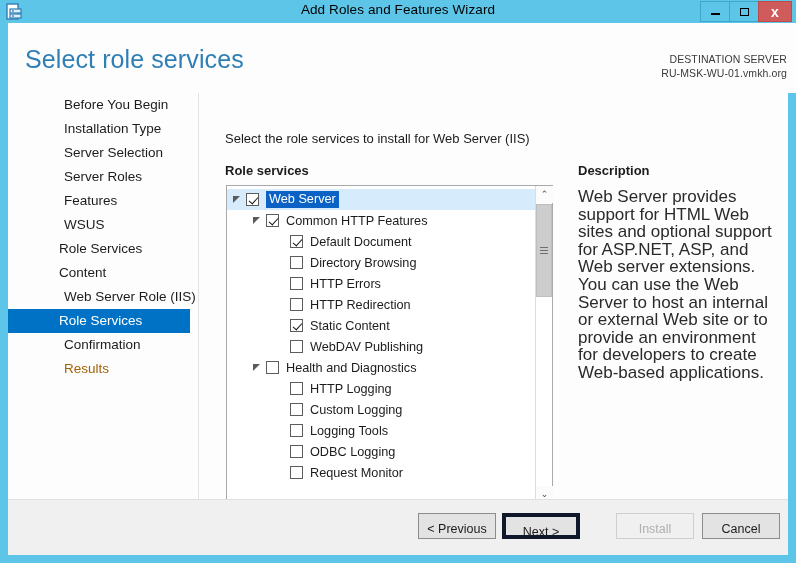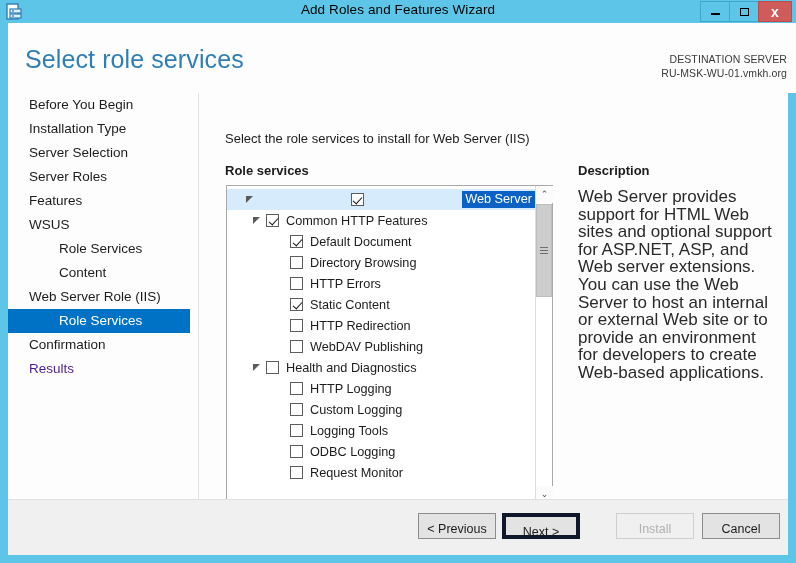--- a/index.html
+++ b/index.html
@@ -141,35 +141,35 @@
     width: 191px;
     height: 427px;
     background: #fdfdfd;
     border-right: 1px solid #e2e2e2;
     box-sizing: border-box;
   }
   .nav-item {
     position: relative;
     height: 24px;
     line-height: 24px;
-    padding-left: 21px;
+    padding-left: 56px;
     font-size: 13.5px;
     color: #1c1c1c;
     white-space: nowrap;
   }
   .nav-item.sub {
     padding-left: 51px;
   }
   .nav-item.selected {
     background: #0072c6;
     color: #ffffff;
     margin-right: 8px;
   }
   .nav-item.disabled {
-    color: #4c1d95;
+    color: #a16207;
   }
 
   
   .content {
     position: absolute;
     left: 192px;
     top: 70px;
     width: 588px;
     height: 427px;
     background: #fdfdfd;
@@ -281,21 +281,21 @@
     font-size: 12.7px;
     color: #1c1c1c;
     line-height: 14px;
   }
   .tree-label.highlight {
     background: #0b62c4;
     color: #ffffff;
     padding: 1px 3px 2px 3px;
   }
 
-  .lvl0 { padding-left: 18px; justify-content: space-between; }
+  .lvl0 { padding-left: 5px; }
   .lvl1 { padding-left: 25px; }
   .lvl2 { padding-left: 49px; }
 
   
   .tree-row.clipped {
     height: 8px;
     overflow: hidden;
     align-items: flex-start;
   }
   .tree-row.clipped .cb,
@@ -511,27 +511,27 @@
                 <span class="cb"></span>
                 <span class="tree-label">Directory Browsing</span>
               </div>
               <div class="tree-row lvl2">
                 <span class="expander"></span>
                 <span class="cb"></span>
                 <span class="tree-label">HTTP Errors</span>
               </div>
               <div class="tree-row lvl2">
                 <span class="expander"></span>
+                <span class="cb"></span>
+                <span class="tree-label">HTTP Redirection</span>
+              </div>
+              <div class="tree-row lvl2">
+                <span class="expander"></span>
                 <span class="cb checked"></span>
                 <span class="tree-label">Static Content</span>
-              </div>
-              <div class="tree-row lvl2">
-                <span class="expander"></span>
-                <span class="cb"></span>
-                <span class="tree-label">HTTP Redirection</span>
               </div>
               <div class="tree-row lvl2">
                 <span class="expander"></span>
                 <span class="cb"></span>
                 <span class="tree-label">WebDAV Publishing</span>
               </div>
               <div class="tree-row lvl1">
                 <span class="expander open"></span>
                 <span class="cb"></span>
                 <span class="tree-label">Health and Diagnostics</span>

